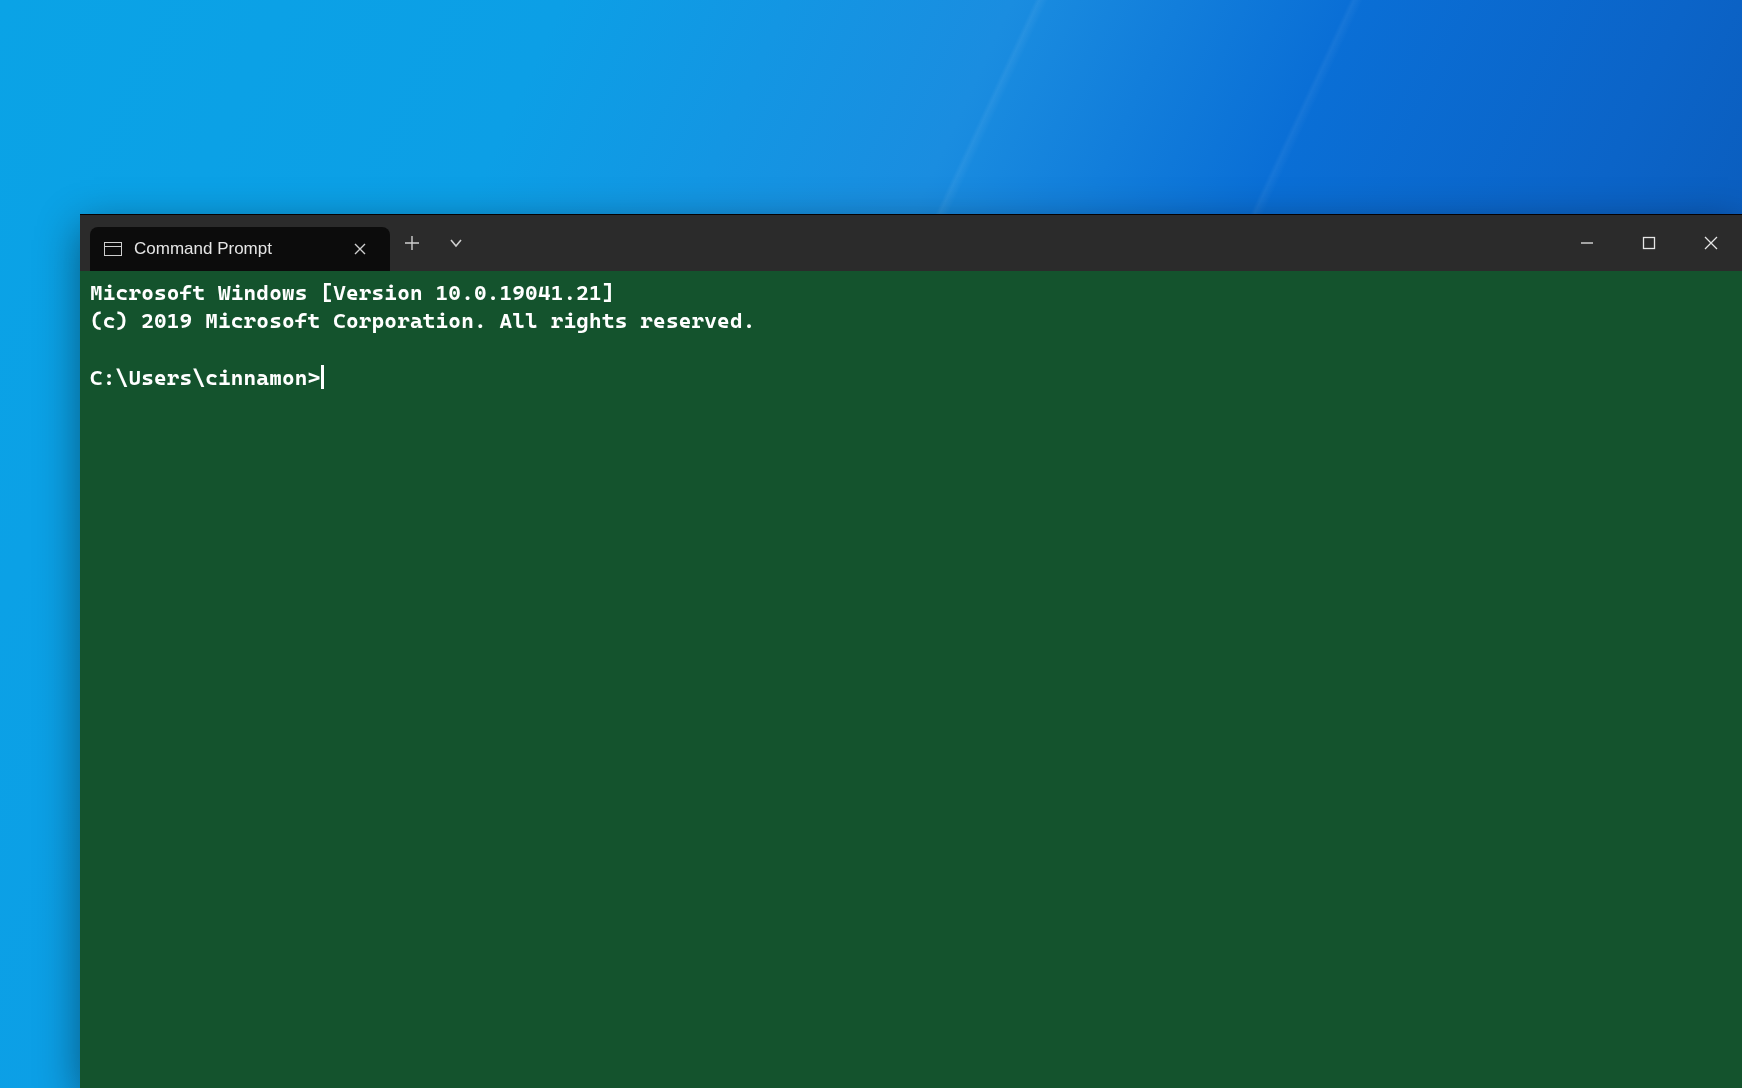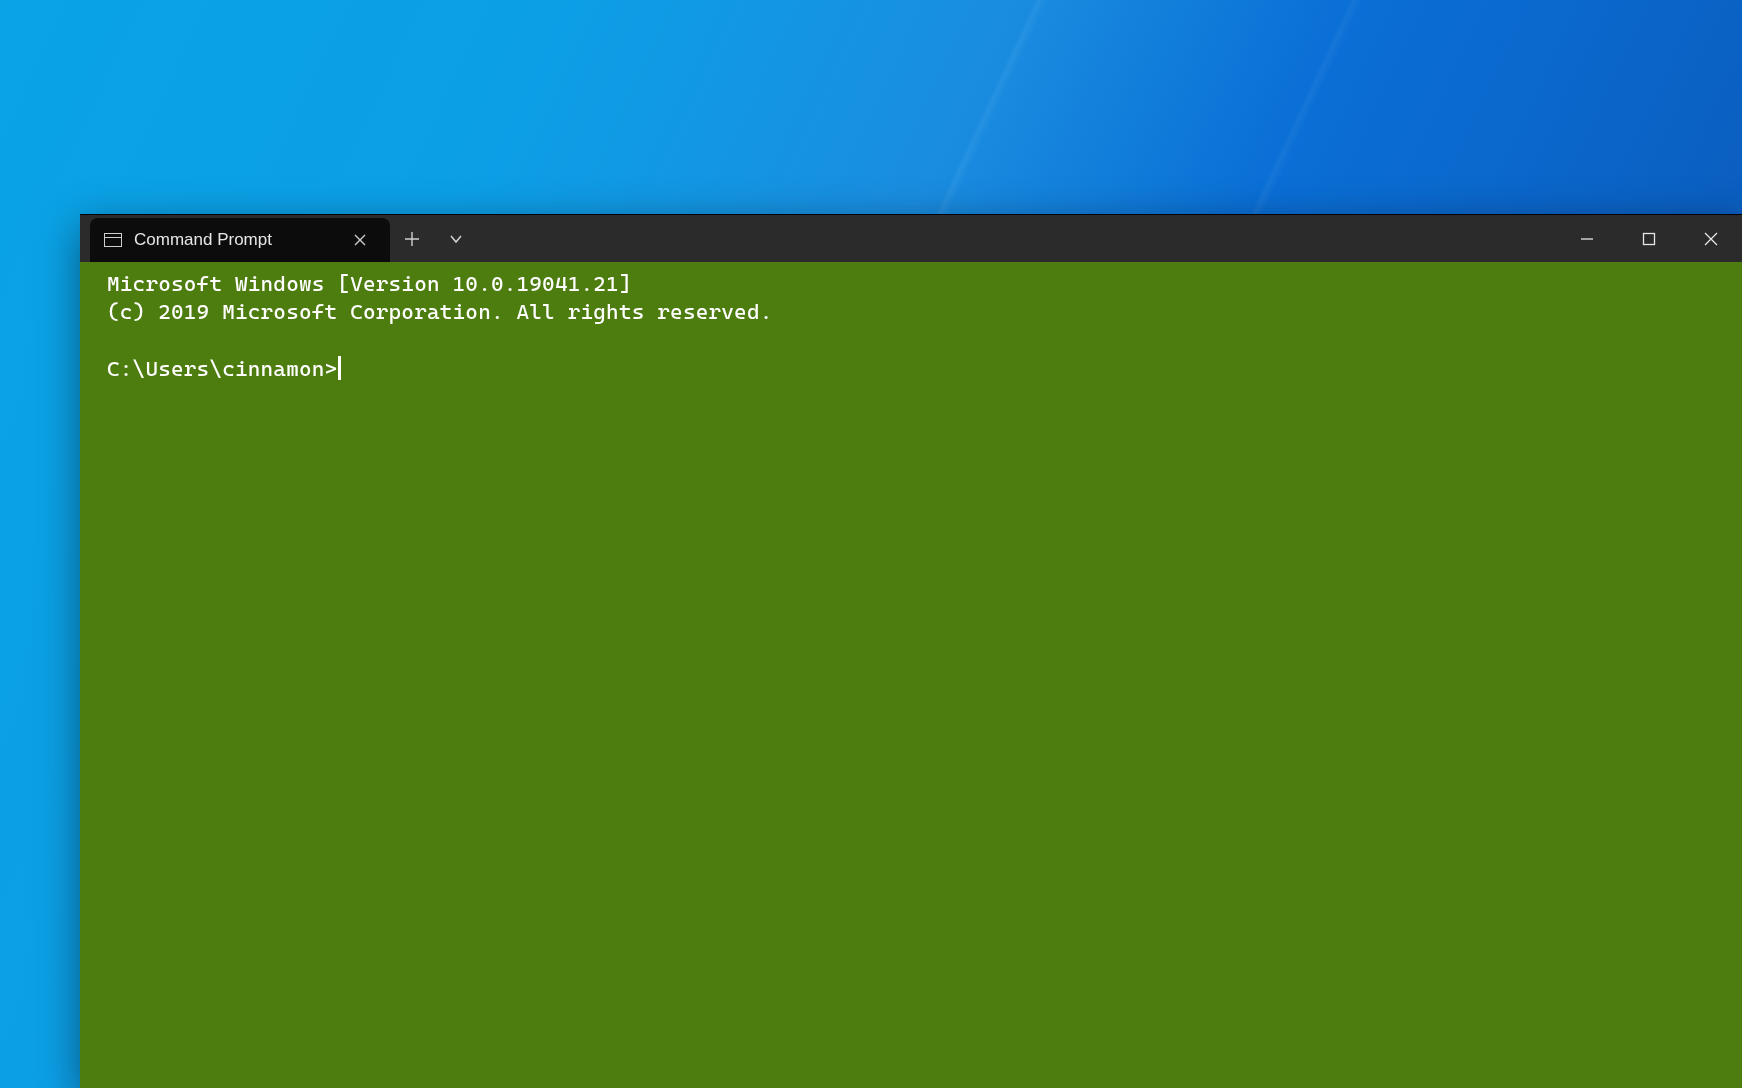--- a/index.html
+++ b/index.html
@@ -29,21 +29,21 @@
       position: absolute;
       left: 80px; top: 214px;
       right: 0; bottom: 0;
       background: #3c0a1a; 
       box-shadow: 0 12px 40px rgba(0,0,0,0.45);
       display: flex; flex-direction: column;
       border-top: 1px solid rgba(0,0,0,0.9);
     }
 
     .titlebar {
-      height: 47px;
+      height: 56px;
       background: #2b2b2b;
       display: flex;
       align-items: stretch;
       user-select: none;
     }
     .tab-strip {
       display: flex; align-items: flex-end;
       padding-left: 10px;
       gap: 0;
     }
@@ -93,28 +93,29 @@
     }
     .cap-btn {
       width: 62px;
       display: flex; align-items: center; justify-content: center;
       color: #e6e6e6; cursor: pointer;
     }
     .cap-btn svg { width: 14px; height: 14px; }
 
     .terminal-body {
       flex: 1;
-      background: #4d7c0f;
+      background: #14532d;
       color: #ffffff;
       font-family: "Cascadia Mono", "Consolas", "Courier New", monospace;
       font-size: 21.5px;
       line-height: 1.32;
-      padding: 8px 27px;
+      padding: 8px 10px;
       white-space: pre;
       letter-spacing: 0.2px;
+      font-weight: bold;
     }
     .prompt-line { display: inline; }
     .cursor {
       display: inline-block;
       width: 2.5px; height: 24px;
       background: #ffffff;
       vertical-align: -4px;
       margin-left: 1px;
       animation: blink 1s steps(1,end) infinite;
     }

